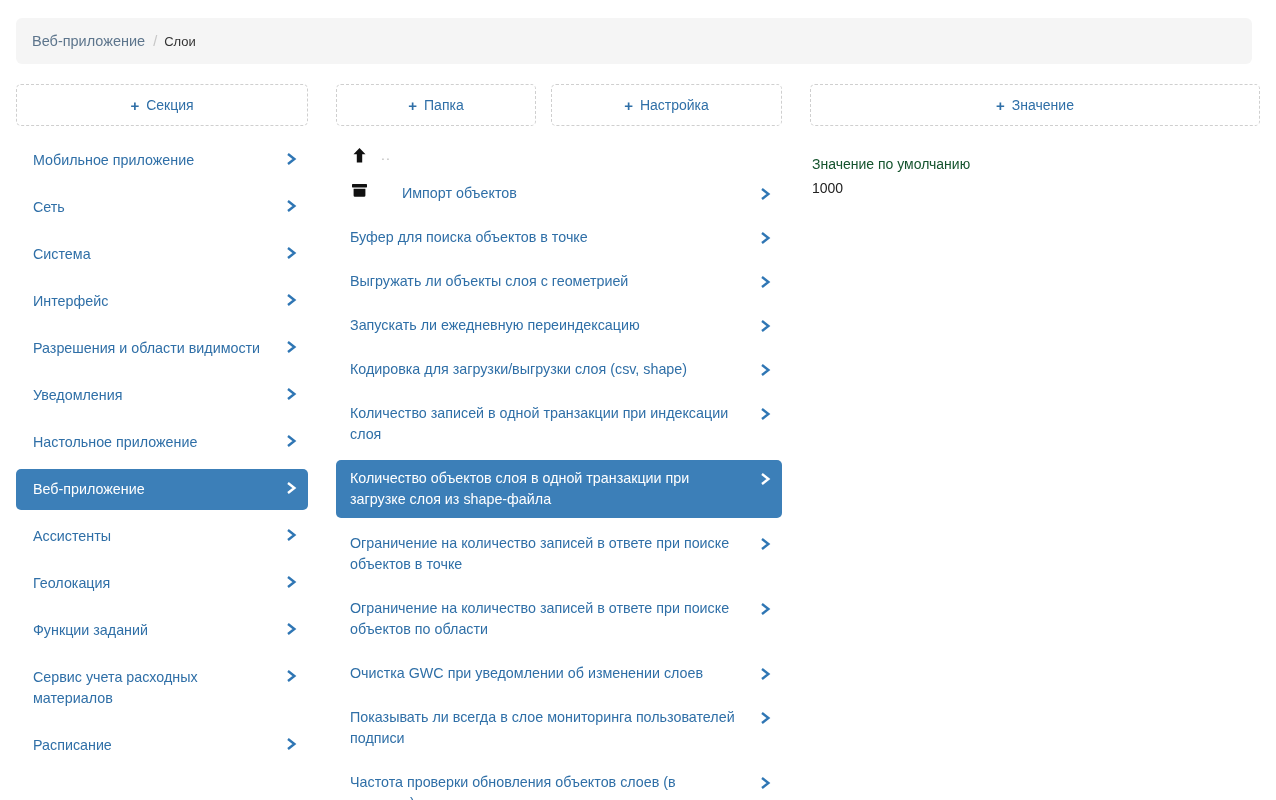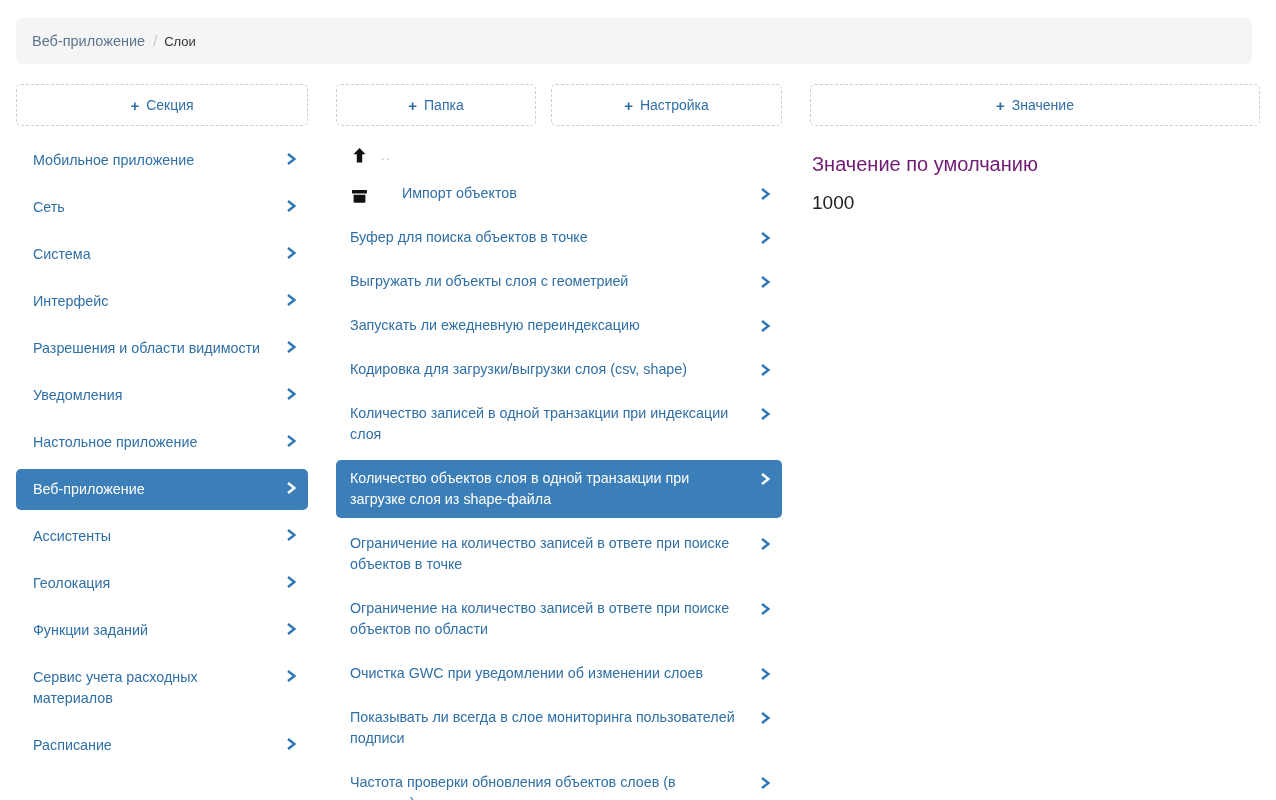--- a/index.html
+++ b/index.html
@@ -75,21 +75,21 @@
   .btn-section  { width: 292px; }
   .btn-folder   { width: 200px; }
   .btn-setting  { width: 231px; }
   .btn-value    { width: 450px; }
 
   
   .list { margin-top: 14px; }
   .list-item {
     position: relative;
     display: flex;
-    align-items: flex-end;
+    align-items: flex-start;
     padding: 9px 32px 9px 16px;
     border-radius: 5px;
     cursor: pointer;
     min-height: 36px;
     margin-bottom: 6px;
   }
   .list-item .label {
     color: #2f6fa7;
     font-size: 14.3px;
     line-height: 21px;
@@ -138,29 +138,29 @@
   .parent-row .dots {
     color: #bdbdbd;
     font-size: 14px;
     letter-spacing: 1px;
     margin-left: 4px;
   }
 
   
   .value-block { margin-top: 28px; padding-left: 2px; }
   .value-caption {
-    color: #701a75;
-    font-size: 20px;
+    color: #14532d;
+    font-size: 14px;
     line-height: 20px;
   }
   .value-number {
     color: #222222;
-    font-size: 19px;
+    font-size: 14px;
     line-height: 26px;
-    margin-top: 16px;
+    margin-top: 1px;
   }
 </style>
 </head>
 <body>
 
 <div id="app">
 
   <div class="breadcrumb-bar">
     <span class="crumb-link">Веб-приложение</span>
     <span class="crumb-sep">/</span>

